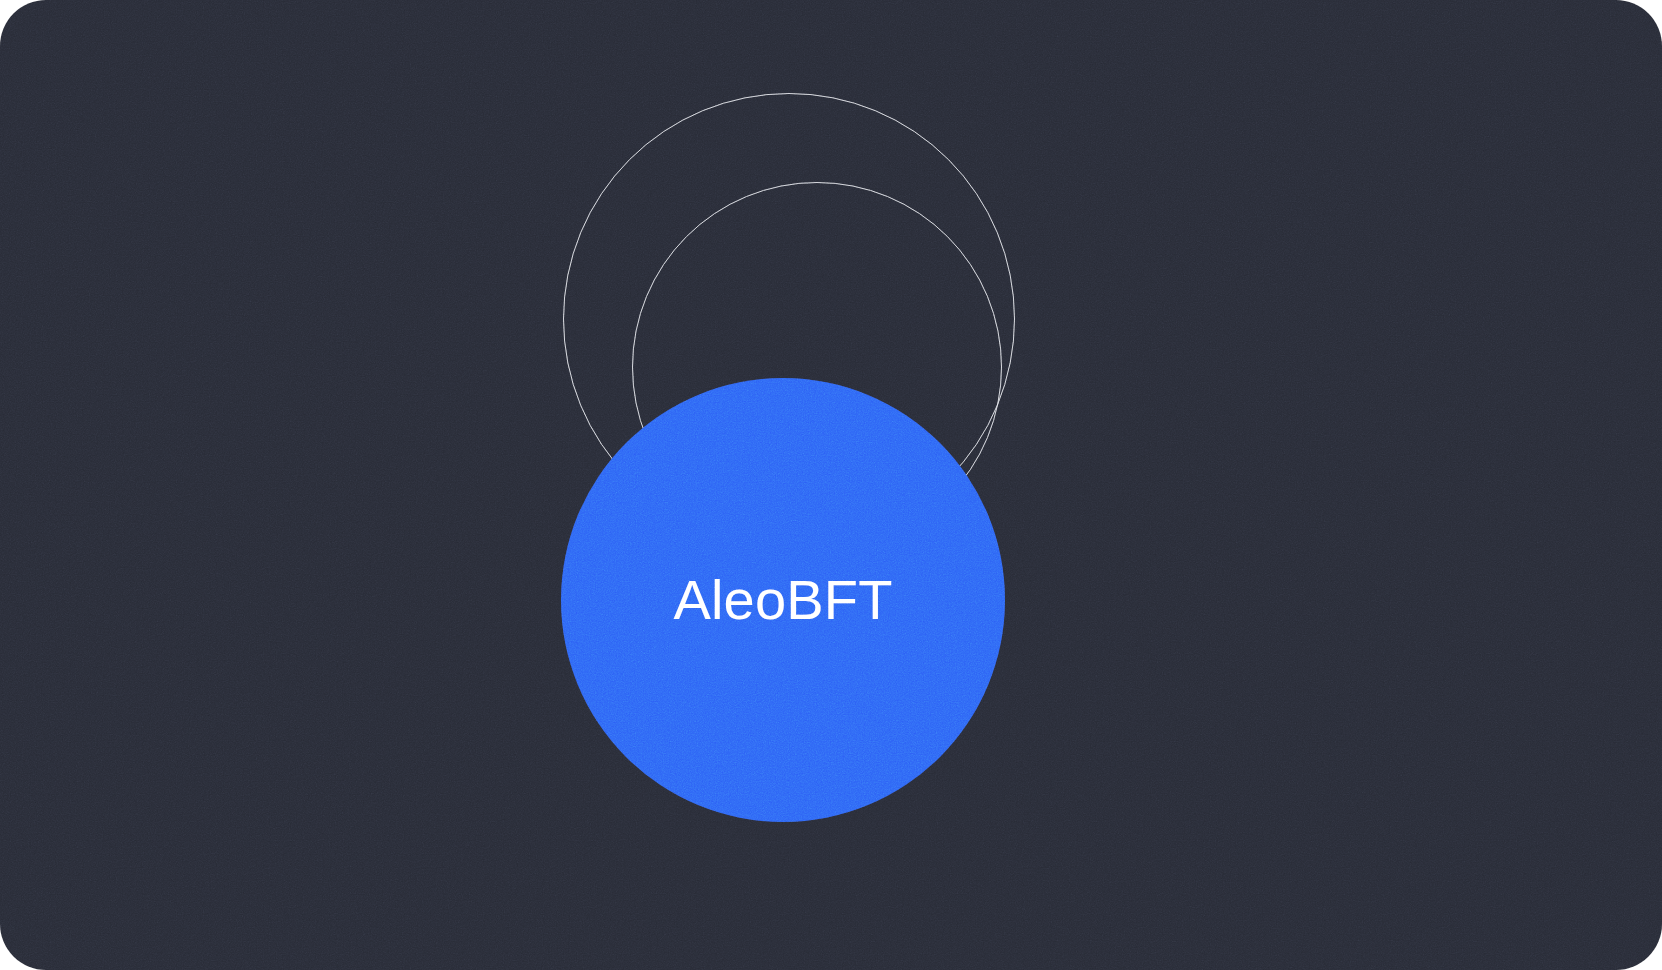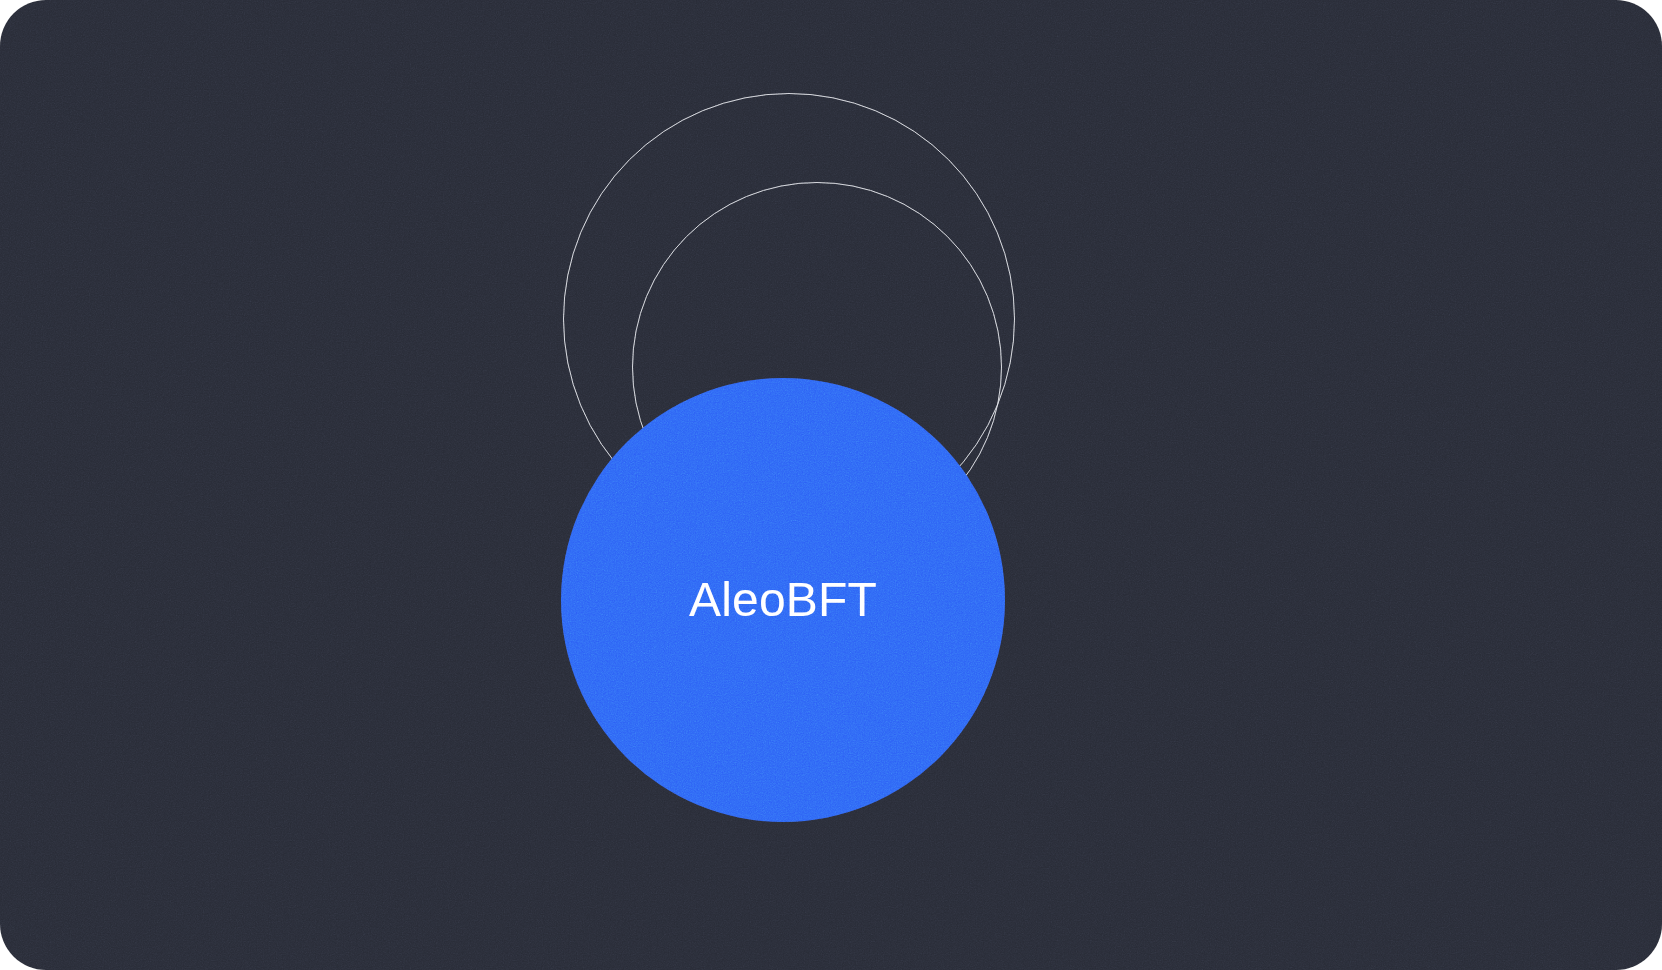--- a/index.html
+++ b/index.html
@@ -78,21 +78,21 @@
     pointer-events: none;
     opacity: 0.30;
     mix-blend-mode: overlay;
   }
 
   #circle-label {
     position: relative;
     z-index: 3;
     color: #ffffff;
     font-family: "Liberation Sans", sans-serif;
-    font-size: 48px;
+    font-size: 56px;
     font-weight: 400;
     letter-spacing: 0.2px;
     line-height: 1;
     white-space: nowrap;
     user-select: none;
   }
 </style>
 </head>
 <body>
 

